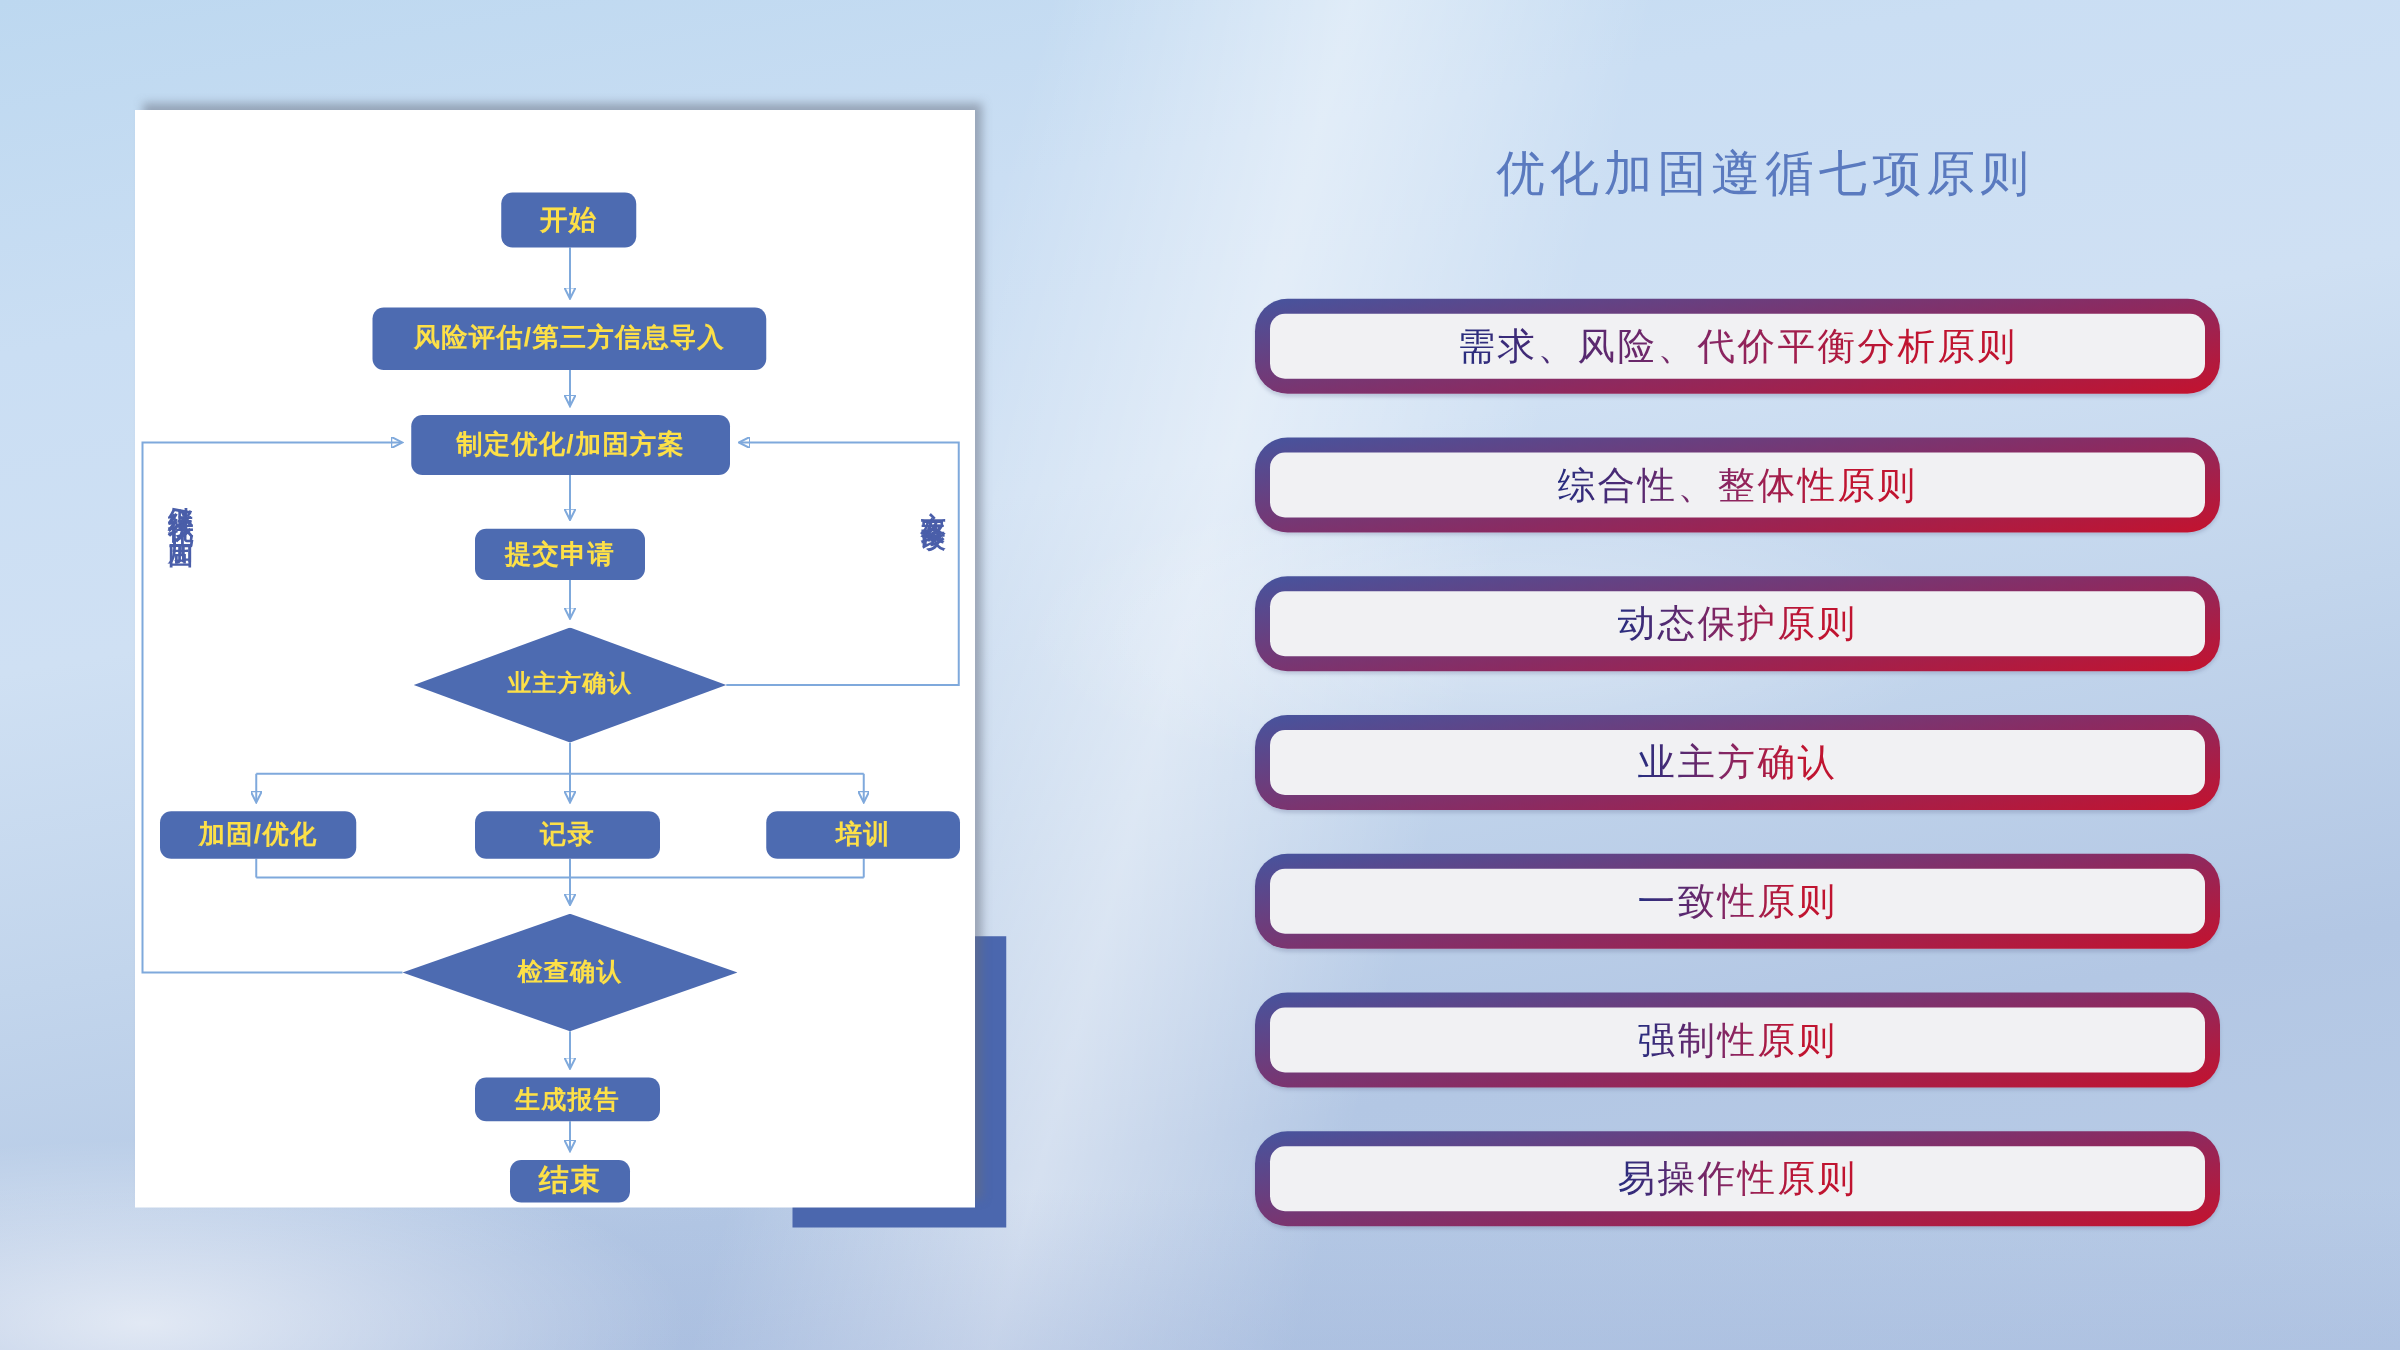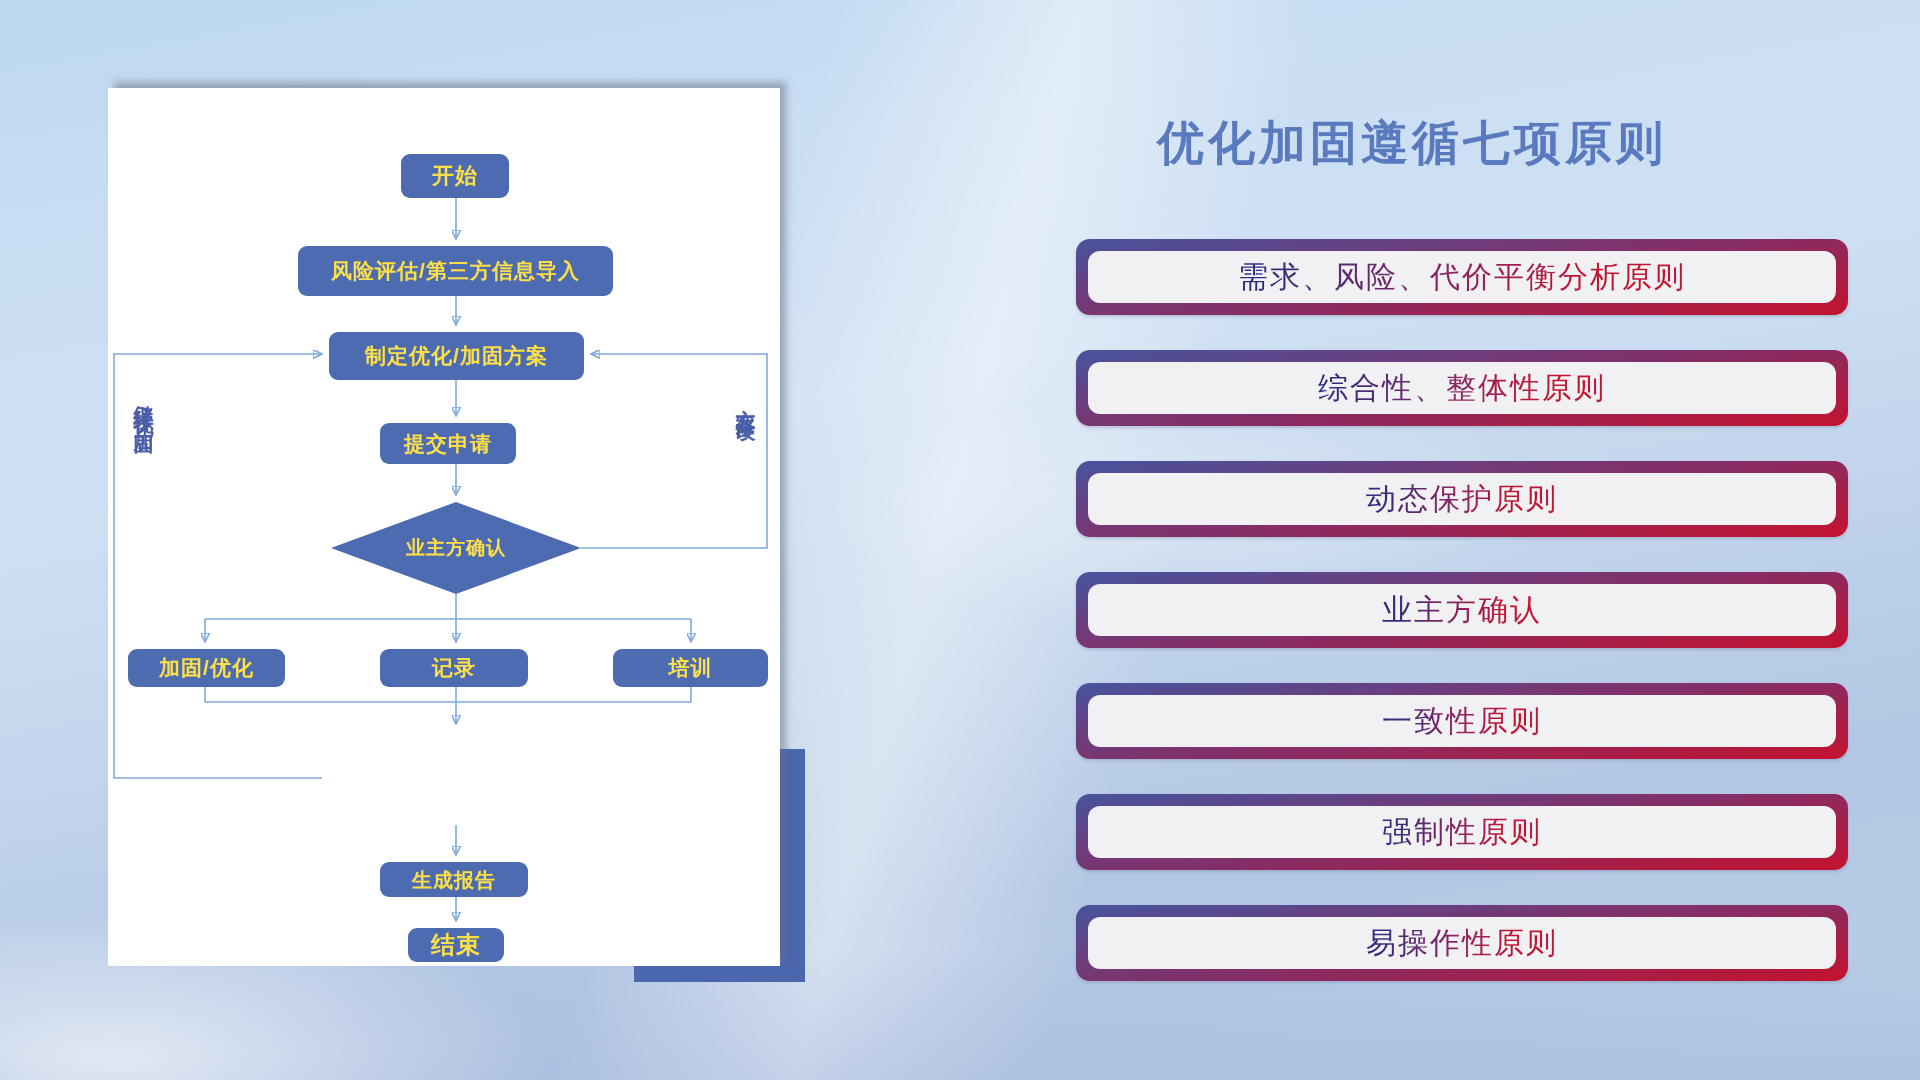--- a/index.html
+++ b/index.html
@@ -31,25 +31,25 @@
   .node{border-radius:9px;font-size:21px;}
   .diamond{clip-path:polygon(50% 0,100% 50%,50% 100%,0 50%);font-size:19px;border-radius:0;}
   .vlabel{
     position:absolute;writing-mode:vertical-rl;color:#4a5ea9;font-weight:bold;
     font-size:20px;letter-spacing:4px;line-height:1.15;
   }
 
   
   .panel-title{
     position:absolute;left:1026px;top:112px;width:772px;margin:0;
-    text-align:center;font-size:47px;font-weight:bold;color:#5a7abf;letter-spacing:4px;
+    text-align:center;font-size:39px;font-weight:normal;color:#5a7abf;letter-spacing:4px;
   }
   .principle{
-    position:absolute;left:1076px;width:772px;height:76px;box-sizing:border-box;
-    padding:12px;border-radius:14px;
+    position:absolute;left:1004px;width:772px;height:76px;box-sizing:border-box;
+    padding:12px;border-radius:26px;
     background:linear-gradient(172deg,#46549e 0%,#8a2b62 55%,#c4122e 100%);
     box-shadow:0 2px 3px rgba(90,100,140,.25);
   }
   .principle-inner{
     width:100%;height:100%;background:#f1f1f3;border-radius:12px;
     display:flex;align-items:center;justify-content:center;
   }
   .principle-text{
     font-size:30px;letter-spacing:2px;
     background:linear-gradient(90deg,#272d7f 0%,#8c2560 48%,#c01430 78%);
@@ -98,20 +98,21 @@
   <div class="node" style="left:272px;top:335px;width:136px;height:41px">提交申请</div>
 
   <div class="diamond" style="left:223px;top:414px;width:250px;height:92px">业主方确认</div>
 
   <div class="node" style="left:20px;top:561px;width:157px;height:38px">加固/优化</div>
 
   <div class="node" style="left:272px;top:561px;width:148px;height:38px">记录</div>
 
   <div class="node" style="left:505px;top:561px;width:155px;height:38px">培训</div>
 
+  <div class="diamond" style="left:214px;top:643px;width:268px;height:94px;font-size:20px">检查确认</div>
 
   <div class="node" style="left:272px;top:774px;width:148px;height:35px;font-size:20px">生成报告</div>
 
   <div class="node" style="left:300px;top:840px;width:96px;height:34px;font-size:24px">结束</div>
 
   <div class="vlabel" style="left:24px;top:302px;height:160px">继续优化/加固</div>
 
   <div class="vlabel" style="left:626px;top:305px;height:110px">方案修改</div>
 </div>
 

